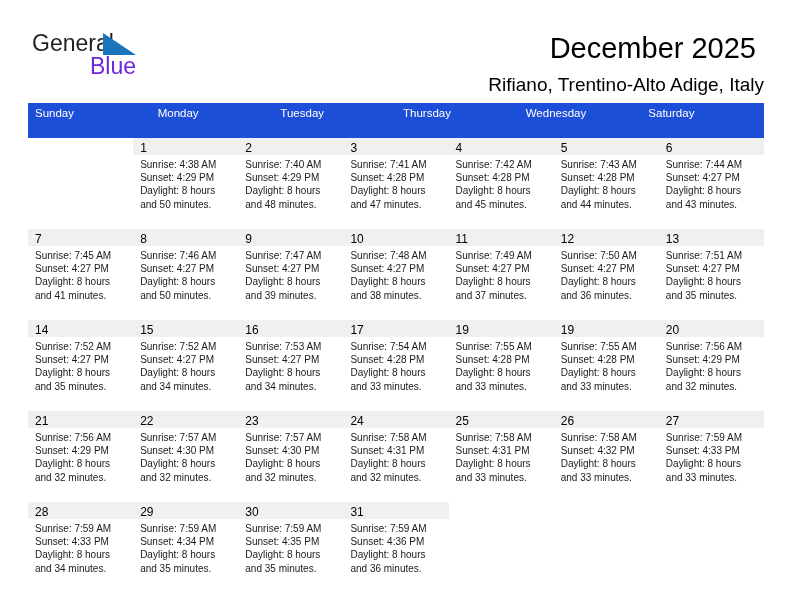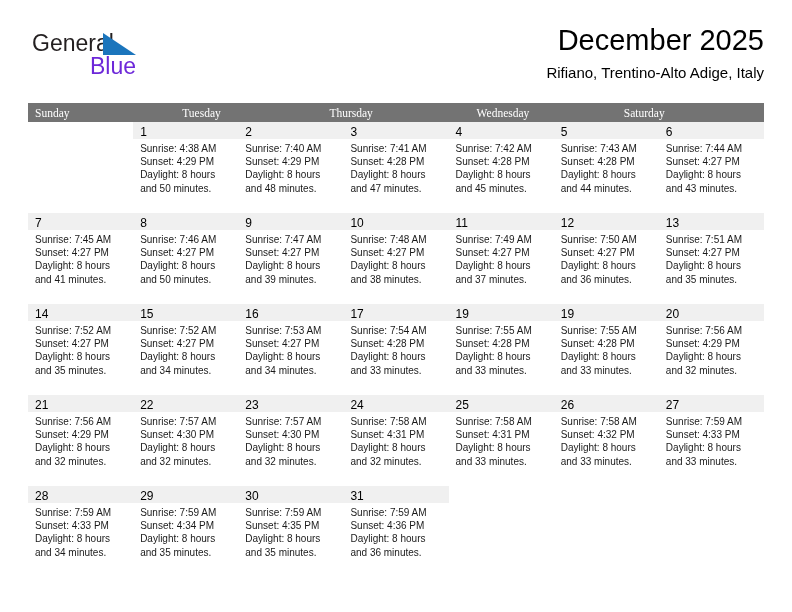--- a/index.html
+++ b/index.html
@@ -65,43 +65,42 @@
     position: absolute;
     right: 0;
     top: -4px;
     text-align: right;
   }
   .cal-title {
     font-size: 29px;
     line-height: 36px;
     color: #000000;
     font-weight: normal;
-    margin: 0;
+    margin: 8px;
     white-space: nowrap;
   }
   .cal-subtitle {
-    font-size: 15px;
+    font-size: 19px;
     line-height: 22px;
     color: #000000;
     margin: 4px 0 0 0;
     white-space: nowrap;
   }
 
   
   .calendar {
     position: absolute;
     left: 28px;
     top: 103px;
     width: 736px;
   }
   .weekday-row {
     display: flex;
-    background: #737373;
-    height: 19px;
-    font-family: Liberation Serif, serif;
+    background: #1d4ed8;
+    height: 35px;
   }
   .weekday {
     flex: 1 1 0;
     color: #ffffff;
     font-size: 11.5px;
     line-height: 21px;
     padding-left: 7px;
     box-sizing: border-box;
     white-space: nowrap;
   }
@@ -169,20 +168,21 @@
     <div class="title-block">
       <h1 class="cal-title">December 2025</h1>
       <div class="cal-subtitle">Rifiano, Trentino-Alto Adige, Italy</div>
     </div>
 
   </div>
 
   <div class="calendar">
     <div class="weekday-row">
         <div class="weekday">Sunday</div>
+        <div class="weekday">Monday</div>
         <div class="weekday">Tuesday</div>
         <div class="weekday">Thursday</div>
         <div class="weekday">Wednesday</div>
         <div class="weekday">Saturday</div>
       </div>
     <div id="weeks-container">
         <div class="week">
           <div class="week-rule" style="right: 0px;"></div>
           <div class="daycell empty">
             <div class="daynum-band"><span class="daynum"></span></div>

